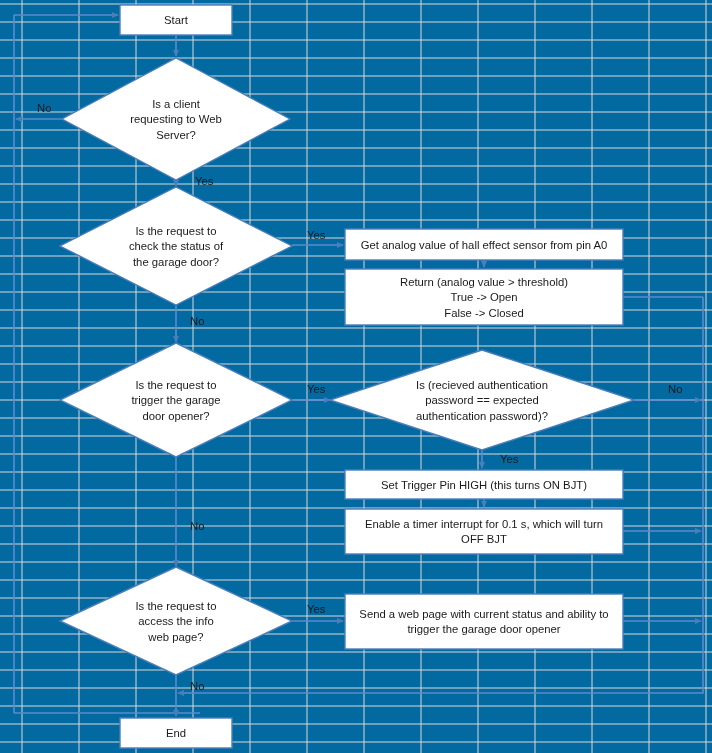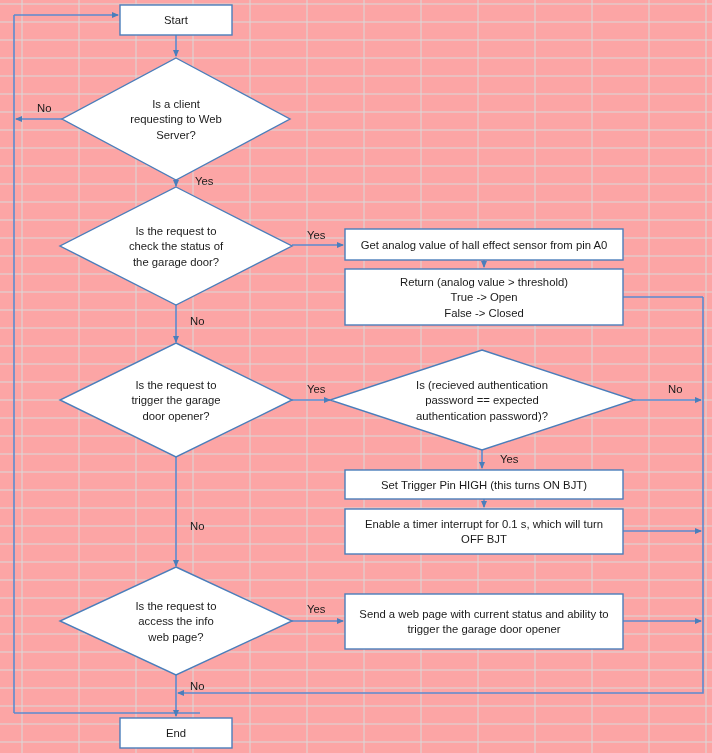--- a/index.html
+++ b/index.html
@@ -8,21 +8,21 @@
     background: #ffffff;
   }
   body {
     font-family: "Liberation Sans", sans-serif;
   }
   #canvas {
     position: relative;
     width: 712px;
     height: 753px;
     overflow: hidden;
-    background: #fca5a5;
+    background: #0369a1;
   }
   #grid, #flow {
     position: absolute;
     top: 0;
     left: 0;
     width: 712px;
     height: 753px;
   }
   #flow text {
     font-family: "Liberation Sans", sans-serif;

